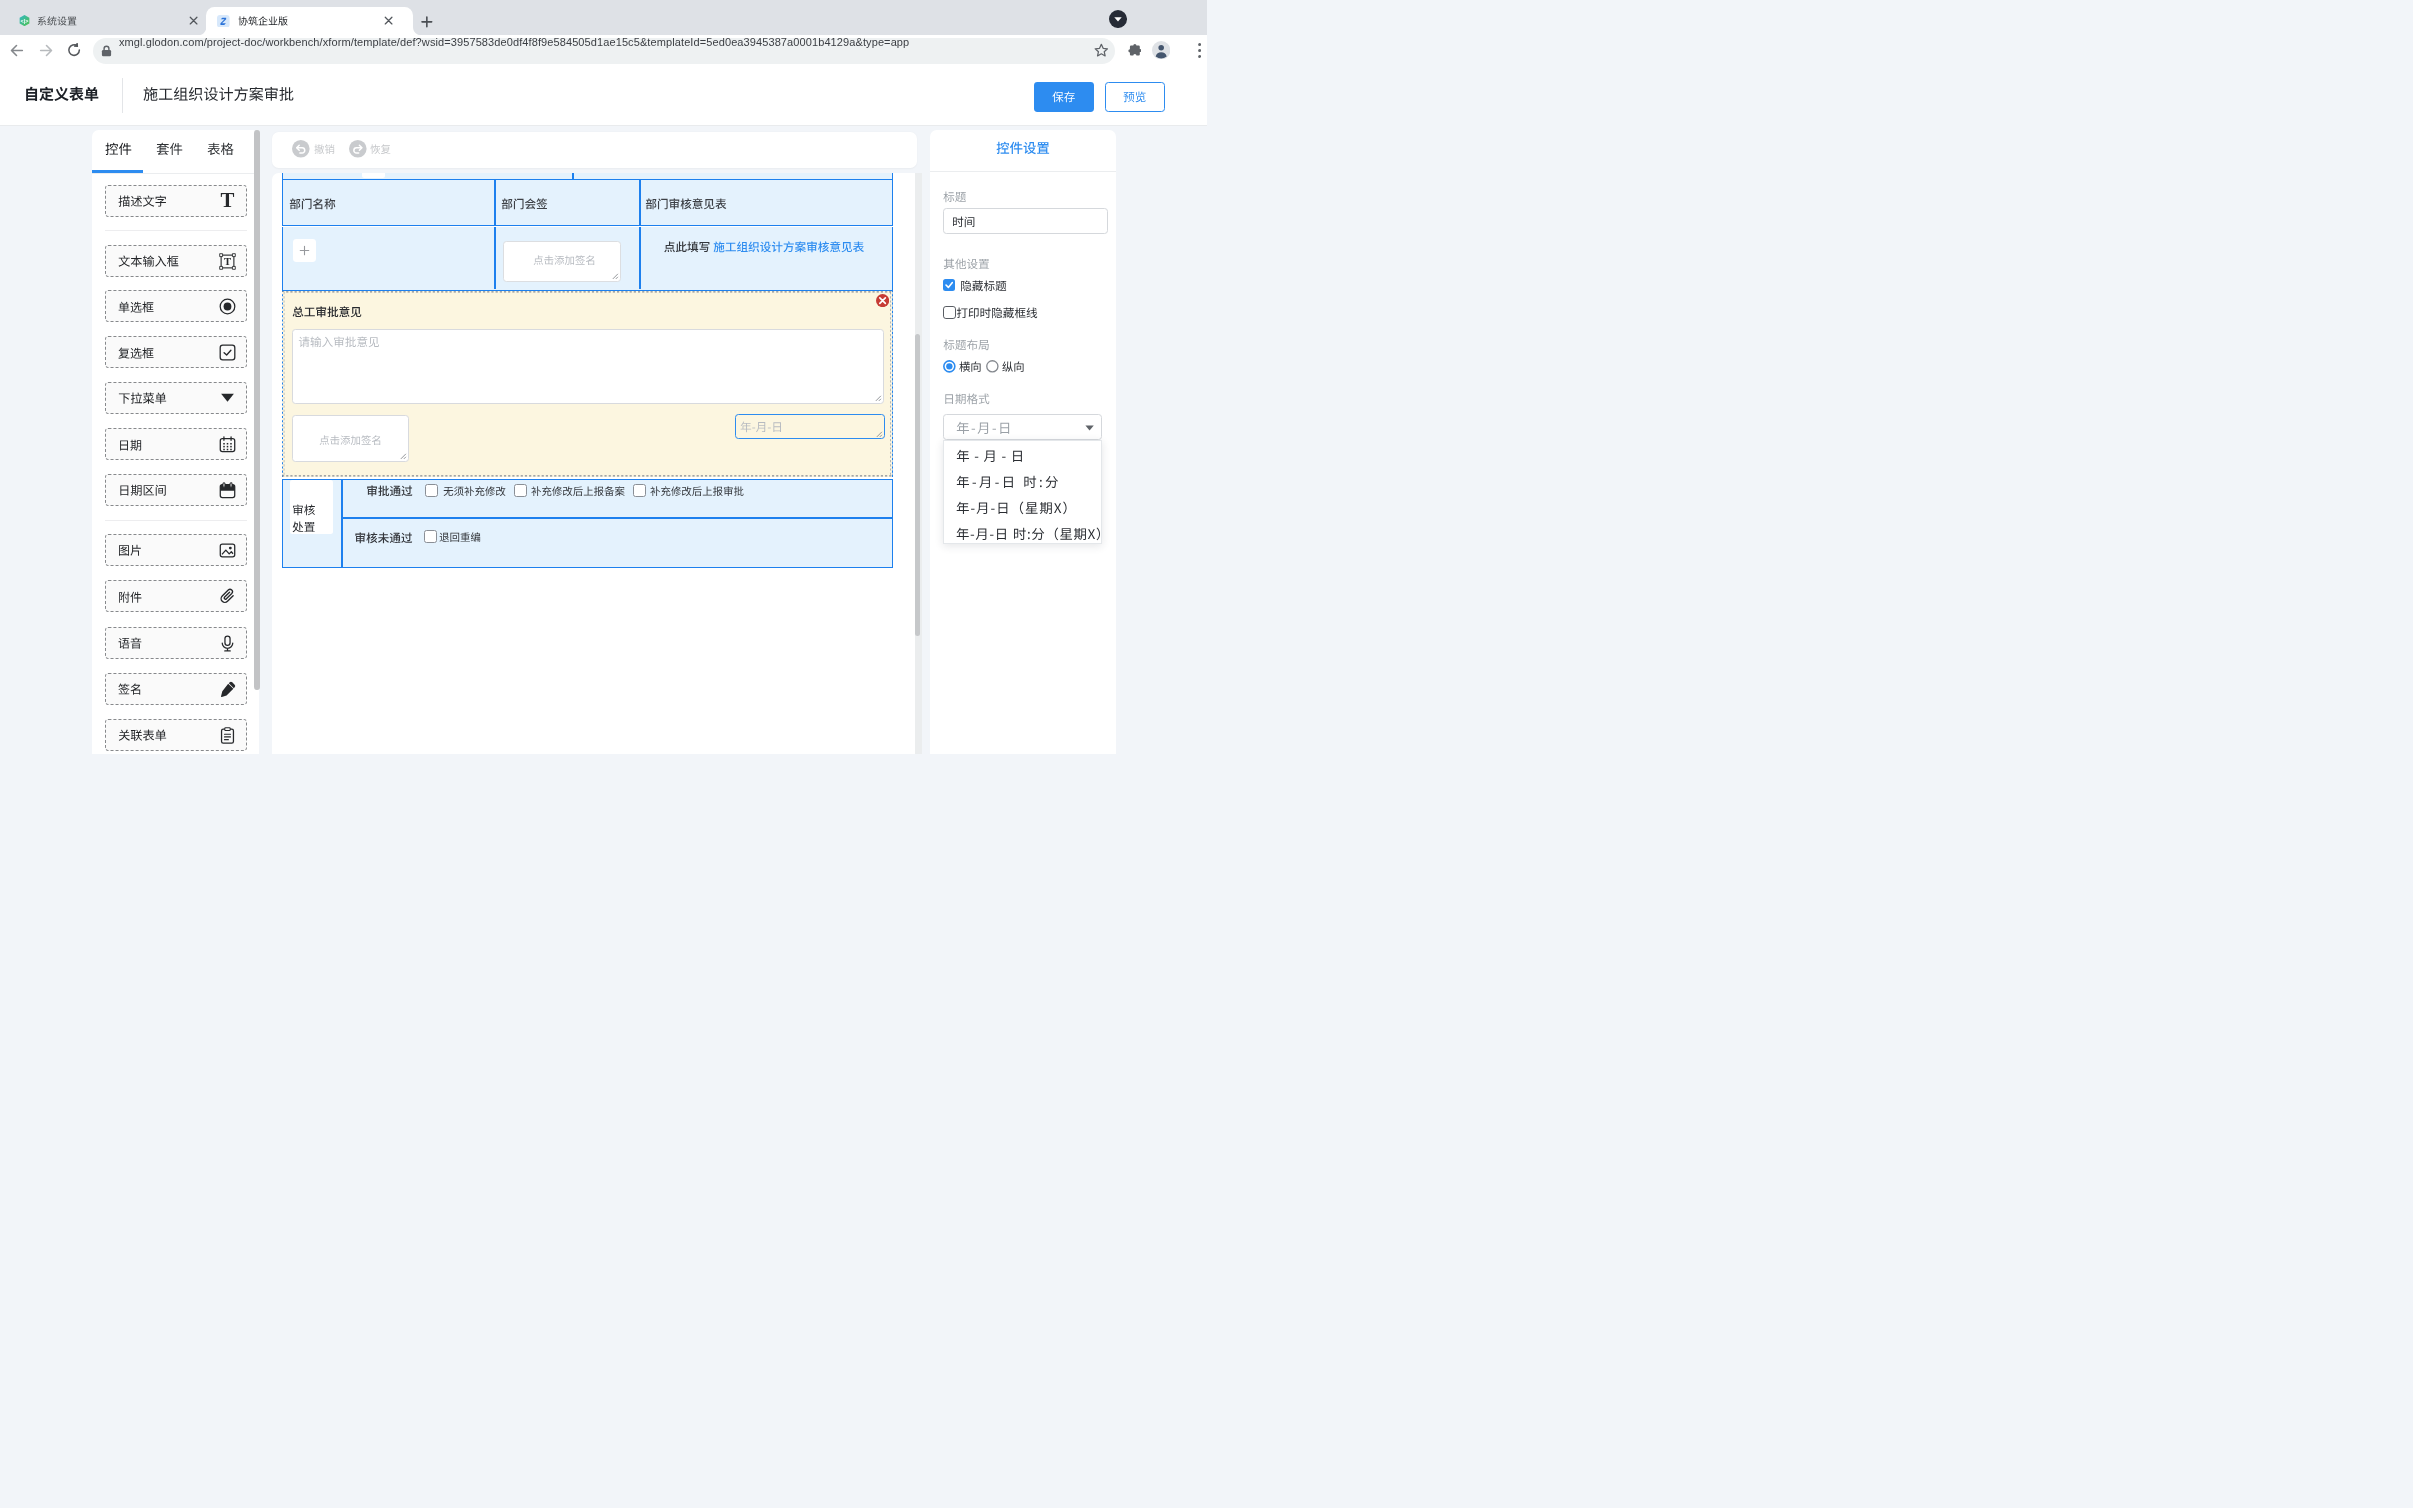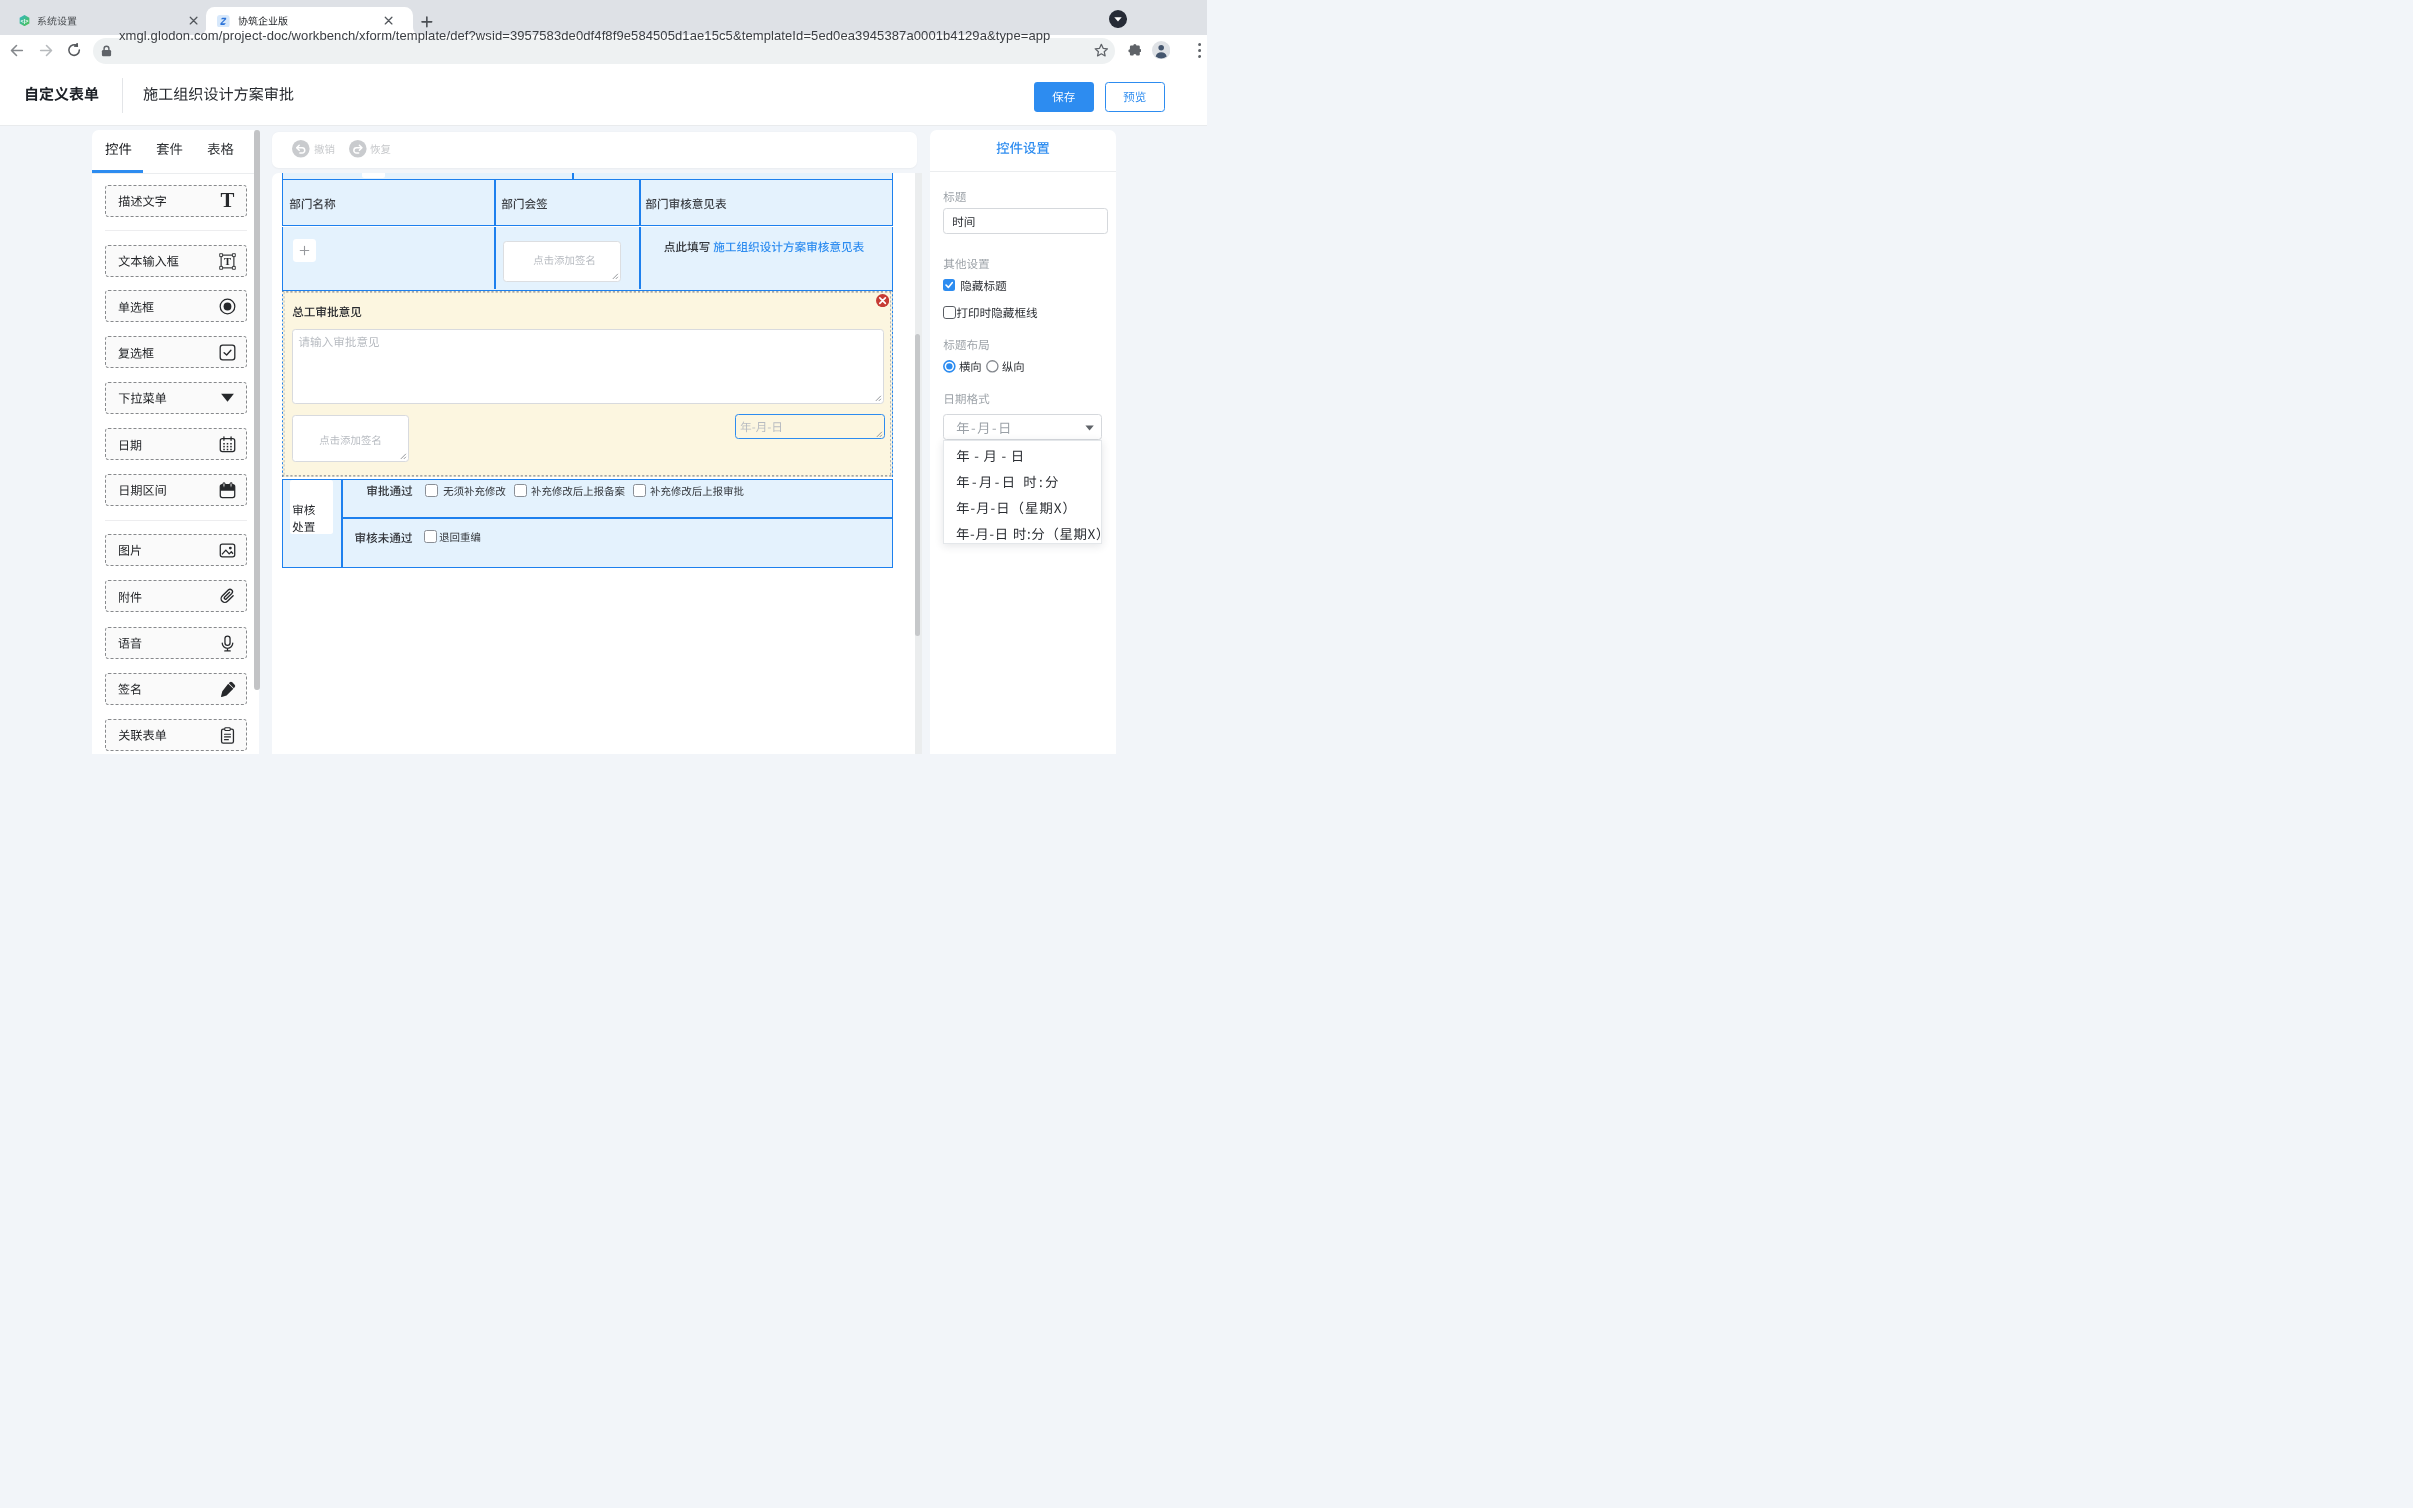--- a/index.html
+++ b/index.html
@@ -1,18 +1,18 @@
 <!DOCTYPE html>
 <html style="font-size:13.4px"><head><meta charset="utf-8">
 <style>
 *{margin:0;padding:0}
 html,body{width:1207px;height:754px;overflow:hidden}
 body{font-family:"Liberation Sans",sans-serif;position:relative;background:#f2f5f9}
 .tx{position:absolute}
-.url{position:absolute;left:119px;top:28px;font-size:13px;color:#3b3e43;letter-spacing:0.1px;white-space:nowrap}
+.url{position:absolute;left:119px;top:36px;font-size:11px;color:#3b3e43;letter-spacing:0.1px;white-space:nowrap}
 </style></head>
 <body>
 <svg width="0" height="0" style="position:absolute">
     <defs>
       <path id="g1" d="M286 224C233 152 150 78 70 30C90 19 121 -6 136 -20C212 34 301 116 361 197ZM636 190C719 126 822 34 872 -22L936 23C882 80 779 168 695 229ZM664 444C690 420 718 392 745 363L305 334C455 408 608 500 756 612L698 660C648 619 593 580 540 543L295 531C367 582 440 646 507 716C637 729 760 747 855 770L803 833C641 792 350 765 107 753C115 736 124 706 126 688C214 692 308 698 401 706C336 638 262 578 236 561C206 539 182 524 162 521C170 502 181 469 183 454C204 462 235 466 438 478C353 425 280 385 245 369C183 338 138 319 106 315C115 295 126 260 129 245C157 256 196 261 471 282V20C471 9 468 5 451 4C435 3 380 3 320 6C332 -15 345 -47 349 -69C422 -69 472 -68 505 -56C539 -44 547 -23 547 19V288L796 306C825 273 849 242 866 216L926 252C885 313 799 405 722 474Z"></path>
       <path id="g10" d="M265 391H743V288H265ZM265 502V605H743V502ZM265 177H743V73H265ZM428 851C423 812 412 763 400 720H144V-89H265V-38H743V-87H870V720H526C542 755 558 795 573 835Z"></path>
       <path id="g100" d="M57 750C116 698 193 625 229 579L298 643C260 688 180 758 121 806ZM264 466H38V378H173V113C130 94 81 53 33 3L91 -76C139 -12 187 47 221 47C243 47 276 14 317 -9C387 -51 469 -62 593 -62C701 -62 873 -57 946 -52C947 -27 961 15 971 39C868 27 709 19 596 19C485 19 398 25 332 65C302 84 282 100 264 111ZM366 810V736H759C725 710 685 684 646 664C598 685 548 705 505 720L445 668C499 647 562 620 618 593H362V75H451V234H596V79H681V234H831V164C831 152 828 148 815 147C804 147 765 147 724 148C735 127 745 96 749 72C813 72 856 73 885 86C914 99 922 120 922 162V593H789L790 594C772 604 750 616 726 627C797 668 868 719 920 769L863 815L844 810ZM831 523V449H681V523ZM451 381H596V305H451ZM451 449V523H596V449ZM831 381V305H681V381Z"></path>
       <path id="g101" d="M69 766C124 714 188 640 216 592L295 647C264 695 198 765 142 815ZM373 473C423 411 484 324 511 271L592 320C563 373 499 455 449 515ZM268 471H47V383H176V138C132 121 80 80 29 25L96 -68C140 -4 186 59 218 59C241 59 274 26 318 0C390 -42 474 -53 600 -53C699 -53 870 -47 940 -43C942 -15 958 34 969 61C871 48 714 39 603 39C491 39 402 46 336 86C307 103 286 119 268 130ZM714 840V668H333V578H714V211C714 194 707 188 687 187C667 187 596 187 526 190C540 163 555 121 559 93C653 93 718 95 756 110C796 125 811 152 811 211V578H942V668H811V840Z"></path>
       <path id="g102" d="M114 773V699H446C443 628 440 552 428 477H52V404H414C373 232 276 71 39 -19C58 -34 80 -61 90 -80C348 23 448 208 490 404H511V60C511 -31 539 -57 643 -57C664 -57 807 -57 830 -57C926 -57 950 -15 960 145C938 150 905 163 887 177C882 40 874 17 825 17C794 17 674 17 650 17C599 17 589 24 589 60V404H951V477H503C514 552 519 627 521 699H894V773Z"></path>
       <path id="g103" d="M622 488V288C622 184 605 53 346 -26C361 -41 384 -67 394 -82C655 12 697 163 697 287V488ZM688 90C769 41 872 -32 922 -80L963 -18C912 28 807 96 727 143ZM271 822C223 749 133 672 58 627C77 614 98 592 112 576C193 629 283 710 342 794ZM299 557C244 479 140 396 54 348C73 334 94 312 107 296C198 351 302 439 368 528ZM318 273C260 167 151 69 39 13C58 -2 80 -27 92 -45C211 21 321 127 387 247ZM427 628V150H501V557H812V152H890V628H656C668 658 680 692 691 725H934V796H380V725H606C599 693 590 658 581 628Z"></path>

